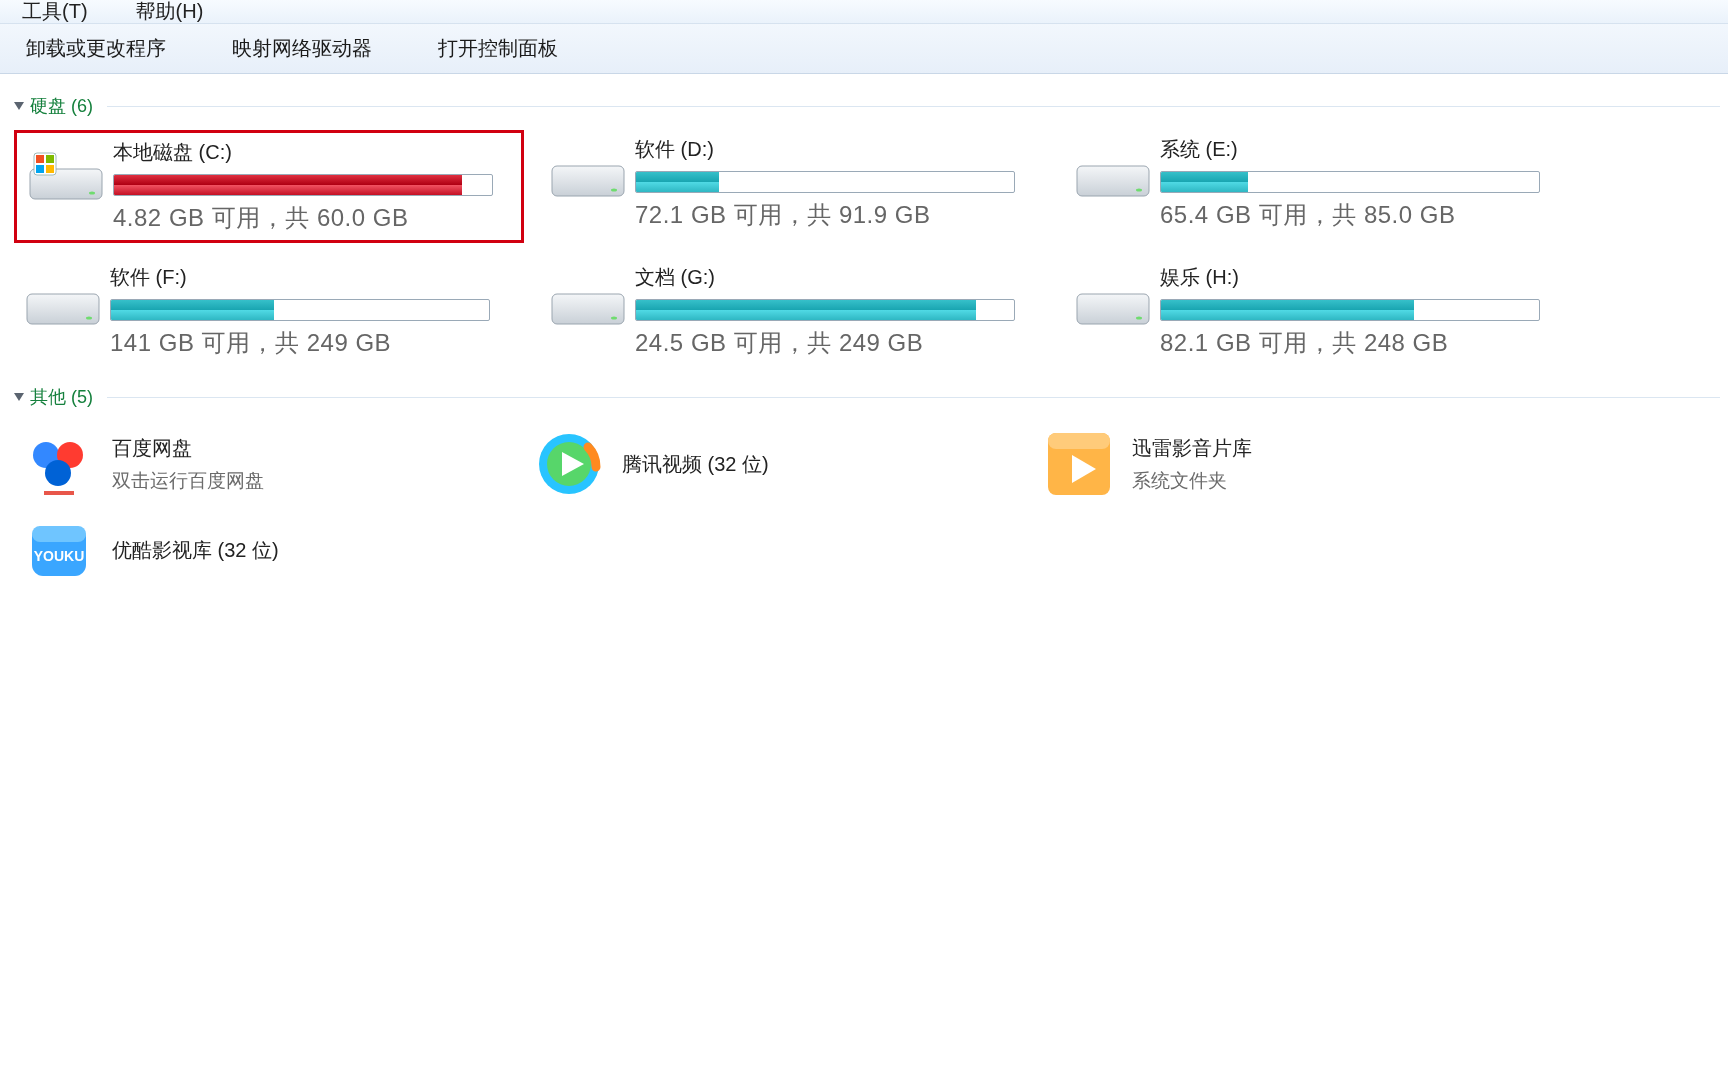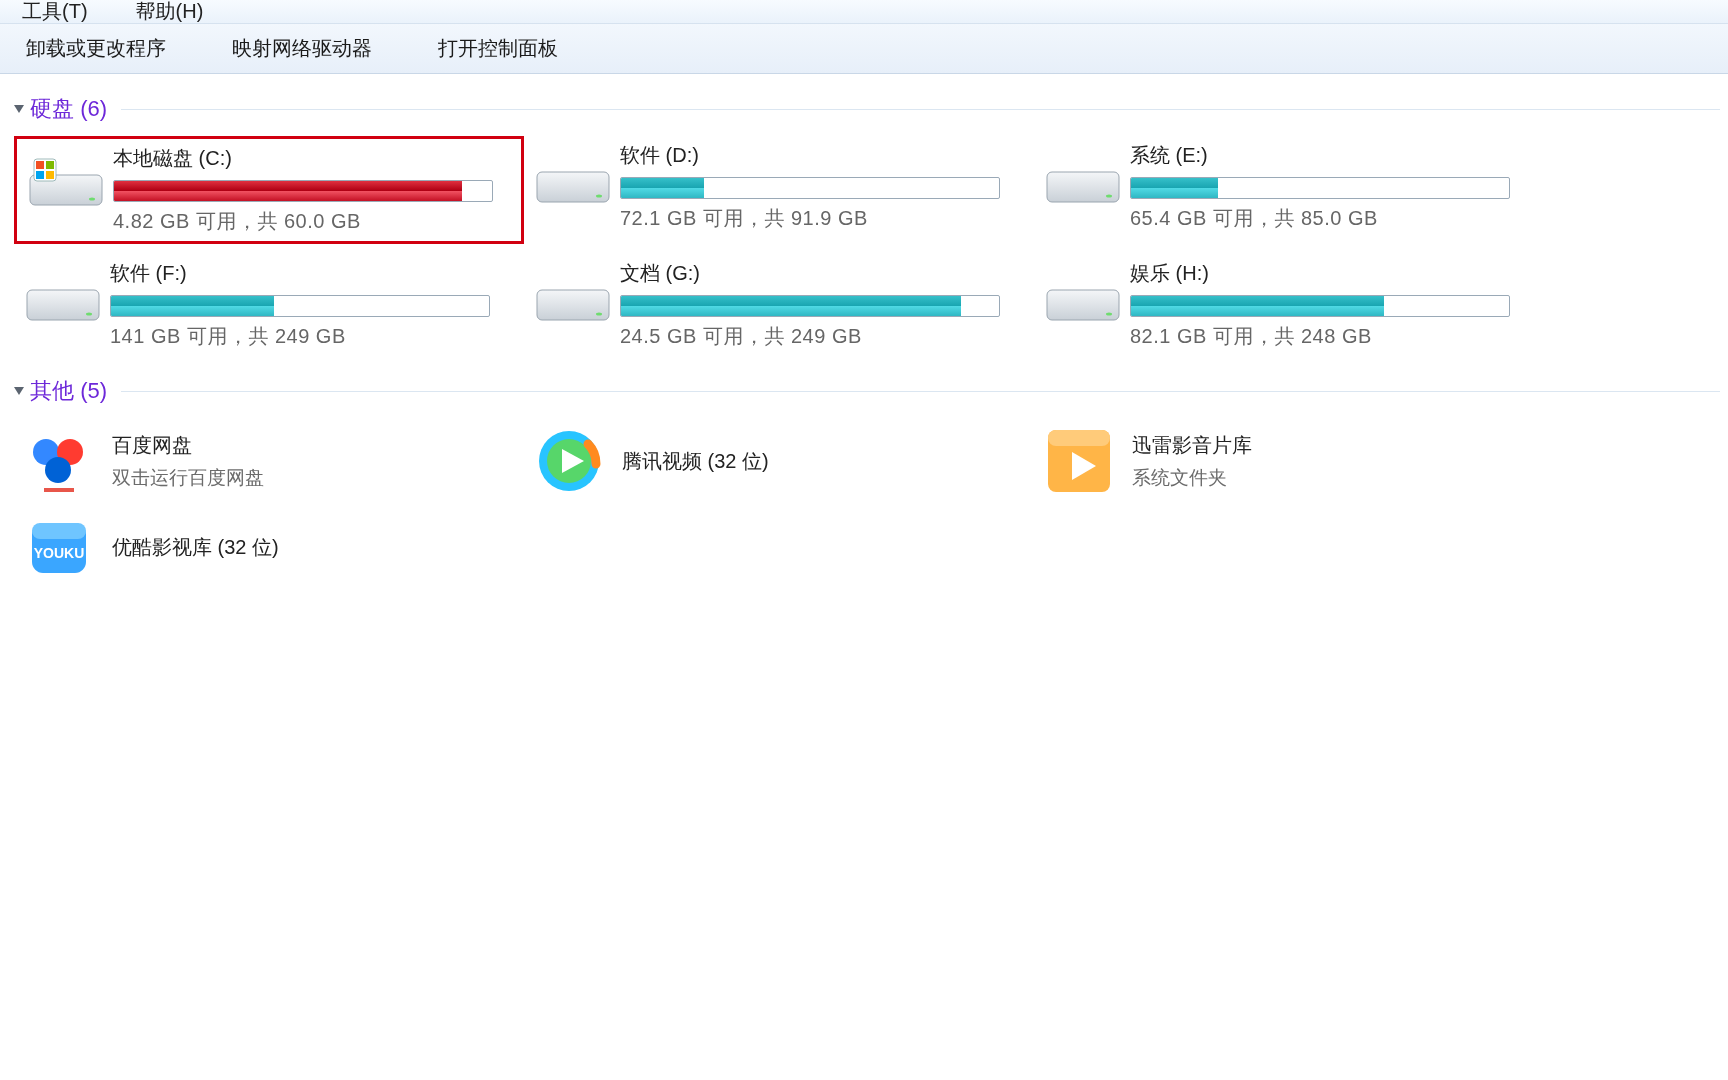--- a/index.html
+++ b/index.html
@@ -32,42 +32,43 @@
     padding-left: 8px;
     font-size: 20px;
     color: #1a1a1a;
   }
   .toolbar .tb-item { padding: 4px 18px; margin-right: 30px; }
   .content { padding: 10px 8px 0 8px; }
   .group-header {
     display: flex;
     align-items: center;
     margin: 10px 0 12px 6px;
-    font-size: 22px;
-    color: #6d28d9;
+    font-size: 18px;
+    color: #15803d;
   }
   .group-header .tri {
     width: 0; height: 0;
     border-left: 5px solid transparent;
     border-right: 5px solid transparent;
     border-top: 8px solid #5b6470;
     margin-right: 6px;
   }
   .group-header .group-line {
     flex: 1;
     height: 1px;
     background: #dbe6f1;
     margin-left: 14px;
   }
   .drive-grid {
     display: grid;
     grid-template-columns: repeat(3, 510px);
     column-gap: 0px;
     row-gap: 10px;
     margin-left: 6px;
+    gap: 15px;
   }
   .drive {
     display: flex;
     align-items: flex-start;
     padding: 6px 4px;
     position: relative;
   }
   .drive.highlight {
     border: 3px solid #d10010;
   }
@@ -95,21 +96,21 @@
     margin-bottom: 6px;
   }
   .capacity-fill {
     height: 100%;
     background: linear-gradient(#36c0ca, #1aa6b2 48%, #4fd9e4 52%, #2fb7c3);
   }
   .capacity-fill.red {
     background: linear-gradient(#e03040, #b00014 48%, #f05060 52%, #c41024);
   }
   .drive-stat {
-    font-size: 20px;
+    font-size: 24px;
     color: #666;
     letter-spacing: 0.5px;
   }
   .other-grid {
     display: grid;
     grid-template-columns: repeat(3, 510px);
     margin-left: 6px;
     margin-top: 4px;
   }
   .other-item {

